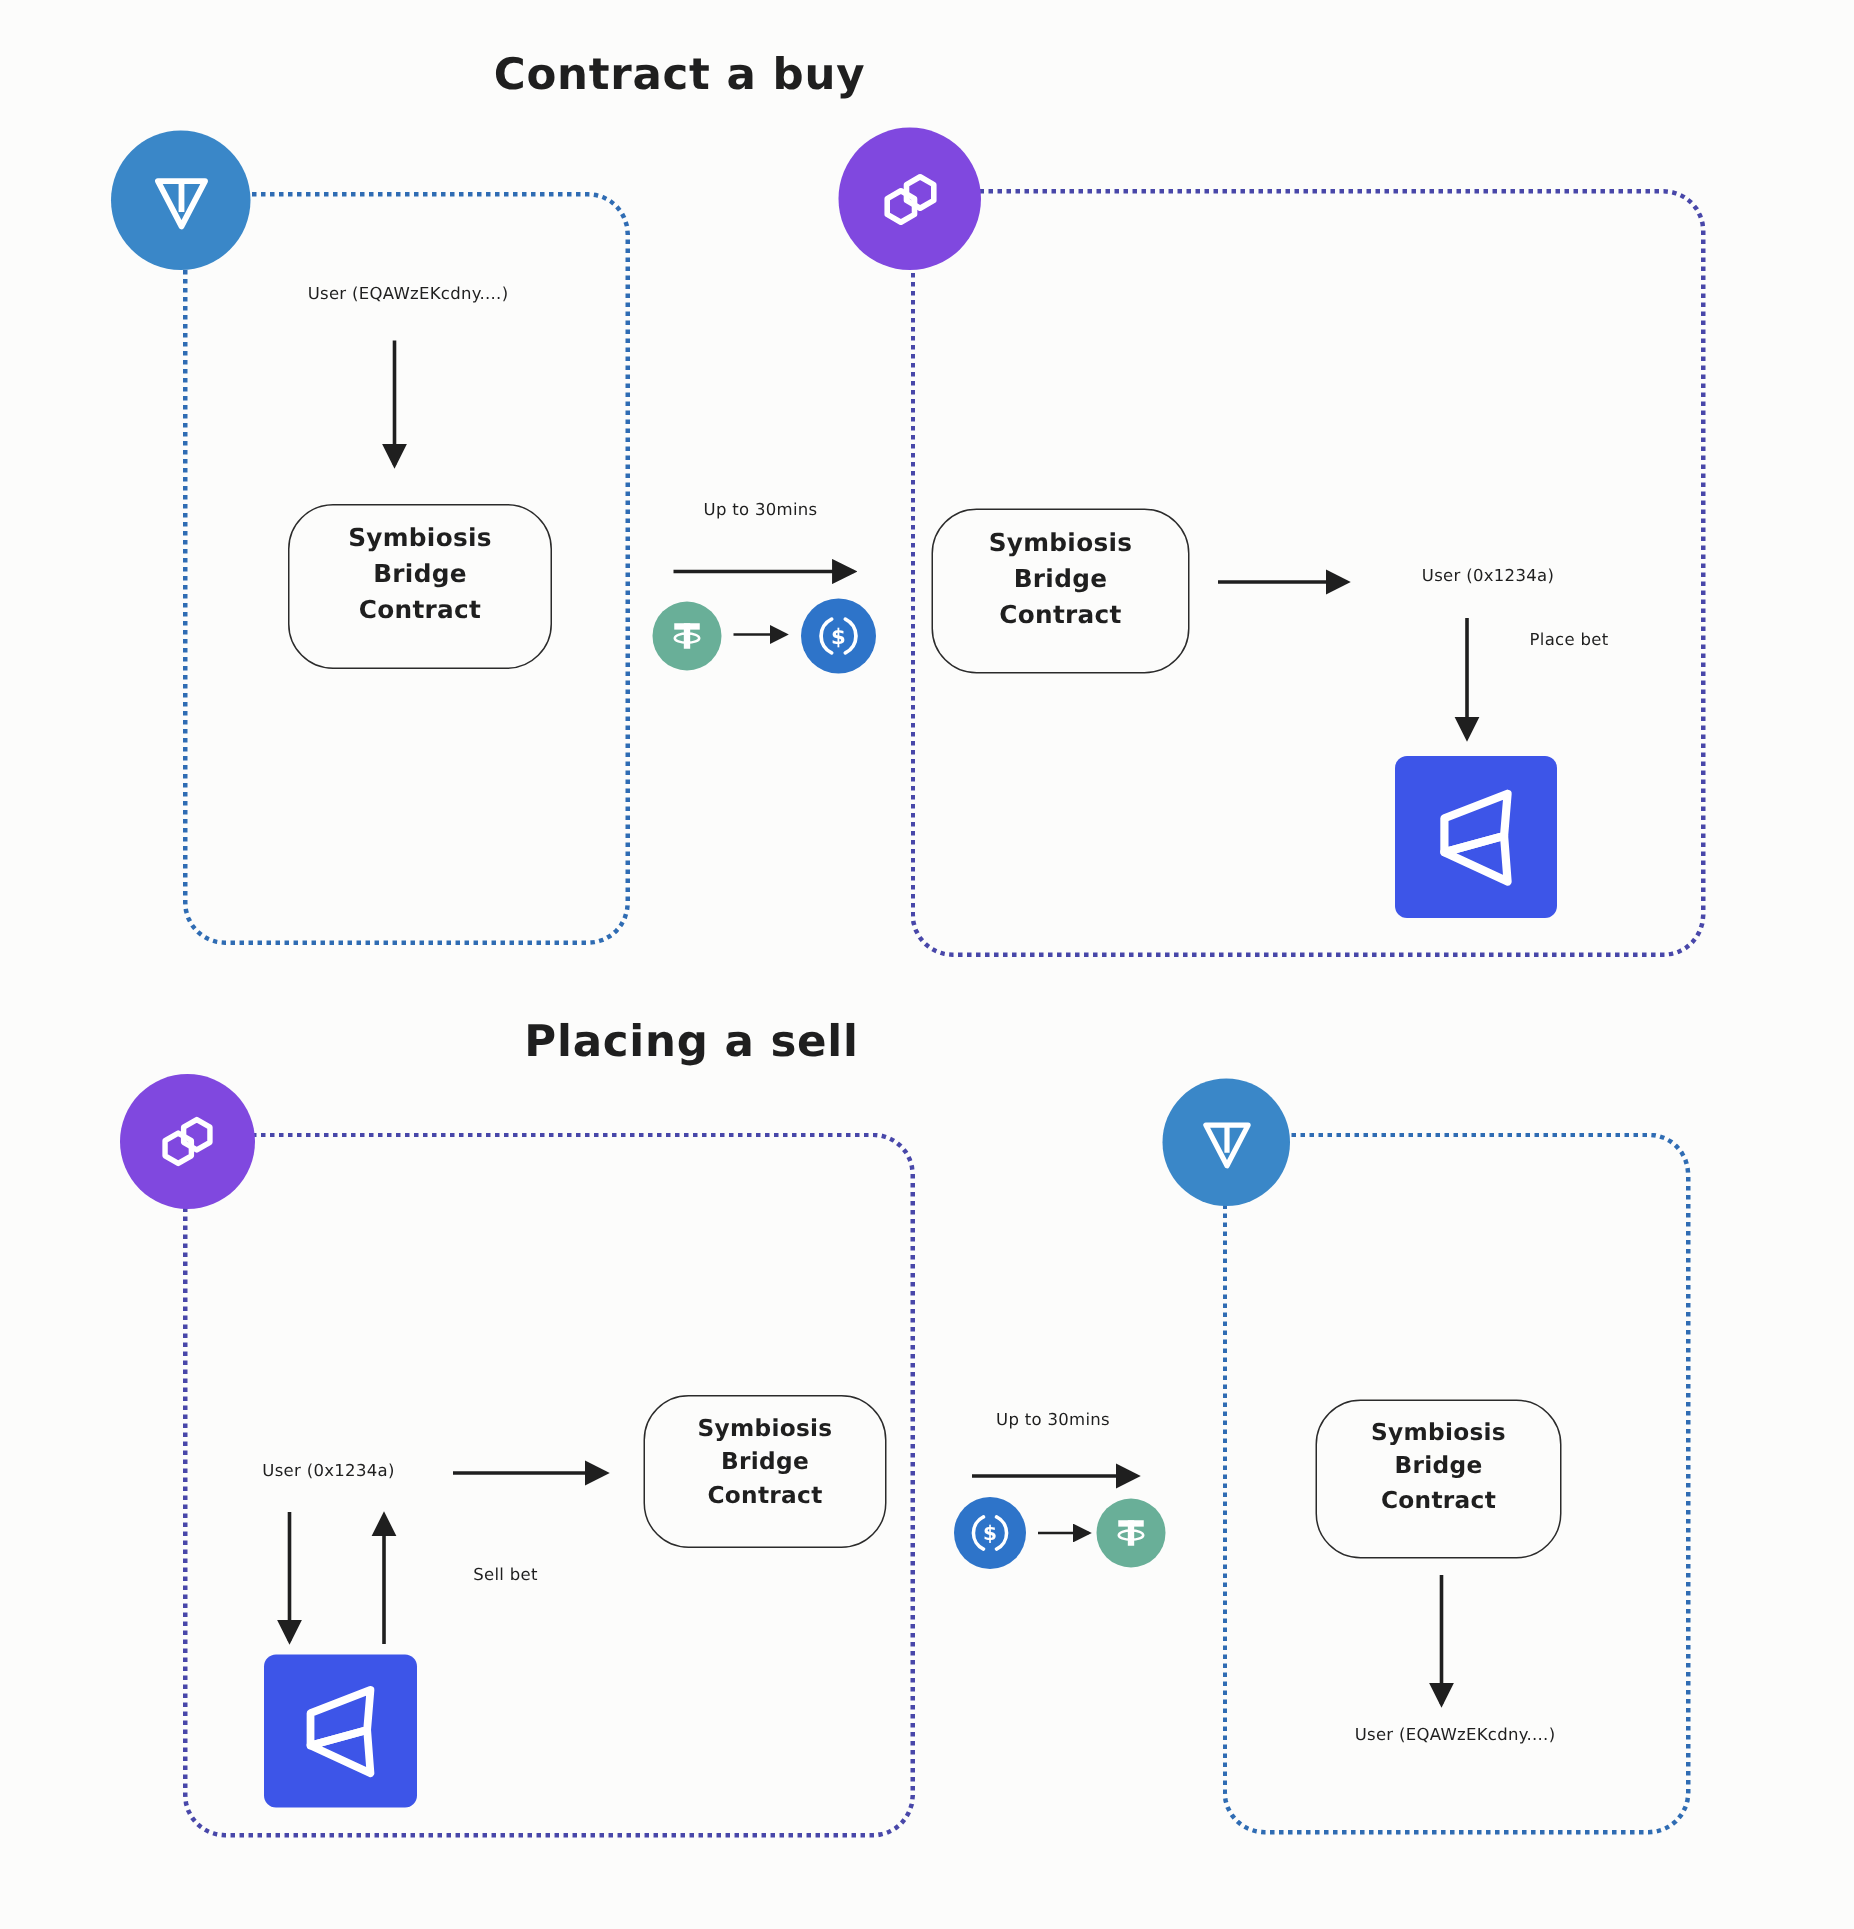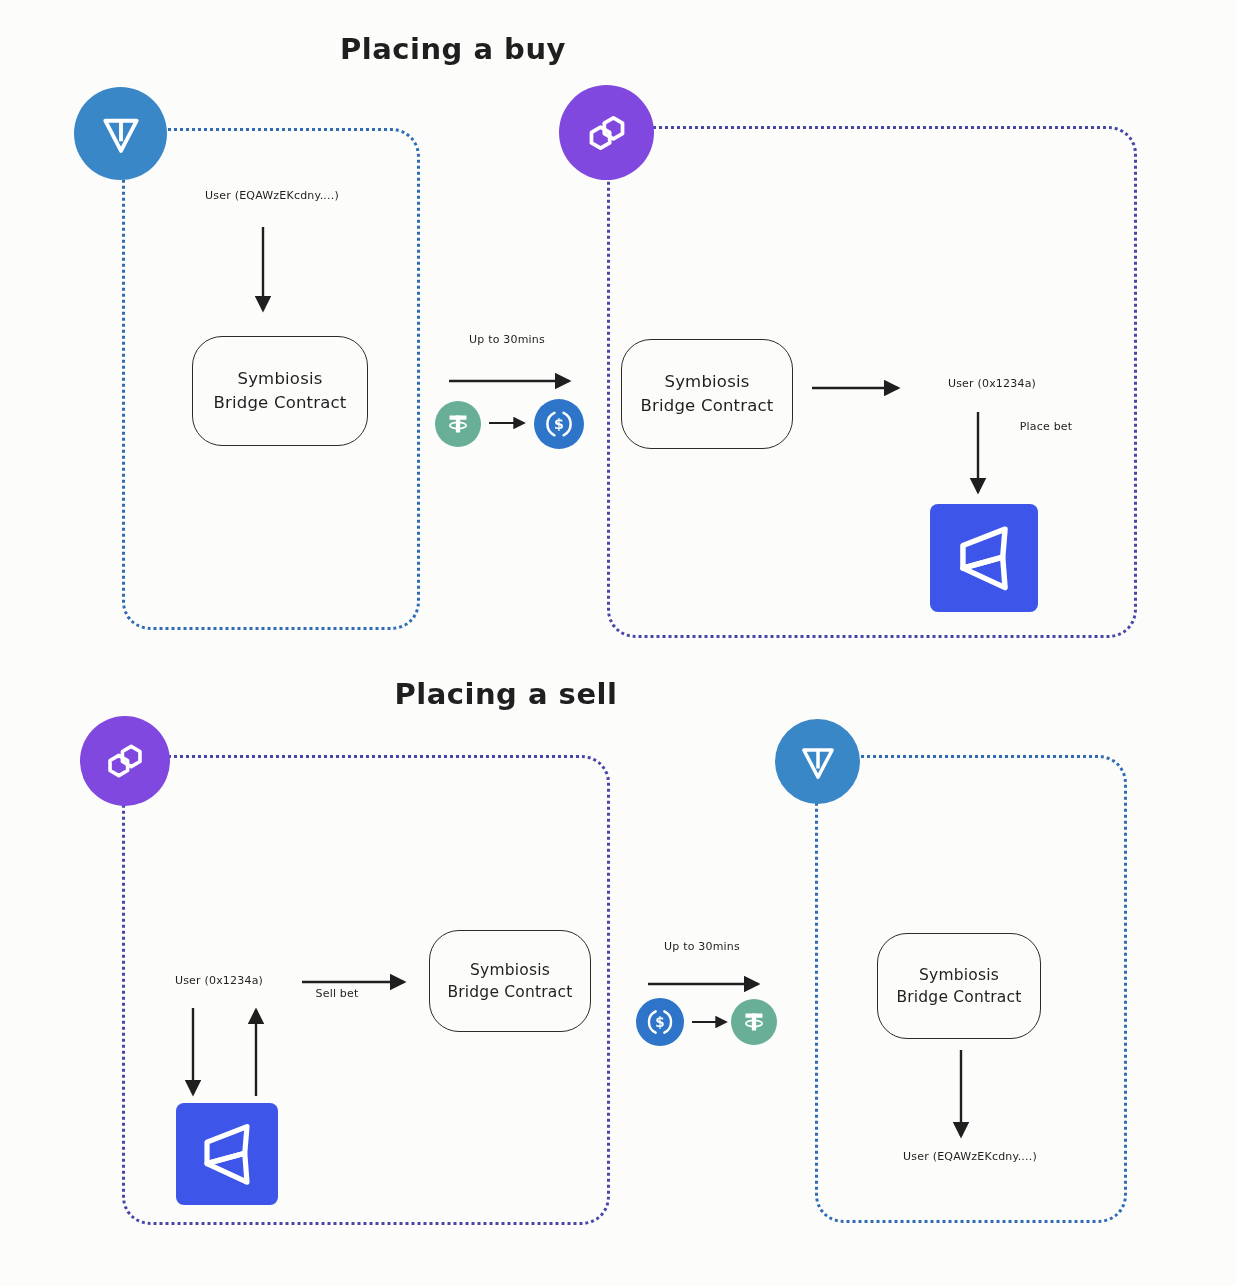--- a/index.html
+++ b/index.html
@@ -14,40 +14,40 @@
     font-size:11px;font-weight:500;letter-spacing:.2px;
     white-space:nowrap;color:var(--ink,#1f1f1f);
   }
   .title{font-size:29px;font-weight:600;letter-spacing:.5px;}
   .dashed{position:absolute;border-radius:28px;border:3px dotted;box-sizing:border-box;background:transparent;}
   .dashed.blue{border-color:var(--border-blue,#2f6cb3);}
   .dashed.indigo{border-color:var(--border-indigo,#4847a9);}
   .contract-box{
     position:absolute;box-sizing:border-box;
     border:1.7px solid #2b2b2b;border-radius:30px;
-    display:flex;align-items:center;justify-content:center;text-align:center;
-    font-size:16.5px;font-weight:400;line-height:1.45;letter-spacing:.2px;
+    display:flex;justify-content:center;text-align:center;
+    font-size:16.5px;font-weight:700;line-height:1.45;letter-spacing:.2px;
     padding:10px 16px;background:transparent;color:var(--ink,#1f1f1f);
   }
   .coin{position:absolute;border-radius:50%;display:flex;align-items:center;justify-content:center;}
   .coin.ton{background:var(--ton,#3a87c8);}
   .coin.polygon{background:var(--polygon,#8048df);}
   .coin.tether{background:var(--tether,#69af98);}
   .coin.usdc{background:var(--usdc,#2e74c9);}
   .sx-square{position:absolute;border-radius:8px;background:var(--sx,#3d55e8);display:flex;align-items:center;justify-content:center;}
   .arrows{position:absolute;left:0;top:0;pointer-events:none;}
   .arrows line{stroke:var(--ink,#1f1f1f);stroke-width:2.4;}
   .arrows line.thin{stroke-width:1.8;}
 </style>
 </head>
 <body>
 
 <div class="canvas">
 
-  <div class="t-label title" style="left:453px;top:32px;">Placing a buy</div>
+  <div class="t-label title" style="left:453px;top:32px;">Contract a buy</div>
 
   <div class="dashed blue" style="left:122px;top:128px;width:298px;height:502px;"></div>
 
   <div class="dashed indigo" style="left:607px;top:126px;width:530px;height:512px;"></div>
 
   <div class="coin ton" style="left:74px;top:87px;width:93px;height:93px;">
     <svg width="58" height="58" viewBox="0 0 48 48">
       <path d="M11 13 H37 L24 38 Z" fill="none" stroke="#ffffff" stroke-width="3.2" stroke-linejoin="round"></path>
       <line x1="24" y1="13" x2="24" y2="30" stroke="#ffffff" stroke-width="3.2"></line>
     </svg>
@@ -92,21 +92,21 @@
 
   <div class="t-label" style="left:1046px;top:420px;">Place bet</div>
 
   <div class="sx-square" style="left:930px;top:504px;width:108px;height:108px;">
     <svg width="78" height="78" viewBox="0 0 100 100">
       <path d="M77 13 L23 34 L23 63 L74 49 Z" fill="none" stroke="#ffffff" stroke-width="7" stroke-linejoin="round"></path>
       <path d="M23 63 L77 88 L74 49 Z" fill="none" stroke="#ffffff" stroke-width="7" stroke-linejoin="round"></path>
     </svg>
   </div>
 
-  <div class="t-label title" style="left:461px;top:677px;margin-left:45px;">Placing a sell</div>
+  <div class="t-label title" style="left:461px;top:677px;">Placing a sell</div>
 
   <div class="dashed indigo" style="left:122px;top:755px;width:488px;height:470px;"></div>
 
   <div class="dashed blue" style="left:815px;top:755px;width:312px;height:468px;"></div>
 
   <div class="coin polygon" style="left:80px;top:716px;width:90px;height:90px;">
     <svg width="54" height="54" viewBox="0 0 48 48">
       <path d="M18.5 19 L26.3 23.5 L26.3 32.5 L18.5 37 L10.7 32.5 L10.7 23.5 Z" fill="none" stroke="#ffffff" stroke-width="3.2" stroke-linejoin="round"></path>
       <path d="M29.5 11 L37.3 15.5 L37.3 24.5 L29.5 29 L21.7 24.5 L21.7 15.5 Z" fill="none" stroke="#ffffff" stroke-width="3.2" stroke-linejoin="round"></path>
     </svg>
@@ -118,21 +118,21 @@
       <line x1="24" y1="13" x2="24" y2="30" stroke="#ffffff" stroke-width="3.2"></line>
     </svg>
   </div>
 
   <div class="t-label" style="left:219px;top:974px;">User (0x1234a)</div>
 
   <div class="contract-box" style="left:429px;top:930px;width:162px;height:102px;font-size:15.5px;">
     <span>Symbiosis Bridge Contract</span>
   </div>
 
-  <div class="t-label" style="left:337px;top:987px;">Sell bet</div>
+  <div class="t-label" style="left:337px;top:1043px;">Sell bet</div>
 
   <div class="sx-square" style="left:176px;top:1103px;width:102px;height:102px;">
     <svg width="74" height="74" viewBox="0 0 100 100">
       <path d="M77 13 L23 34 L23 63 L74 49 Z" fill="none" stroke="#ffffff" stroke-width="7" stroke-linejoin="round"></path>
       <path d="M23 63 L77 88 L74 49 Z" fill="none" stroke="#ffffff" stroke-width="7" stroke-linejoin="round"></path>
     </svg>
   </div>
 
   <div class="t-label" style="left:702px;top:940px;">Up to 30mins</div>
 

